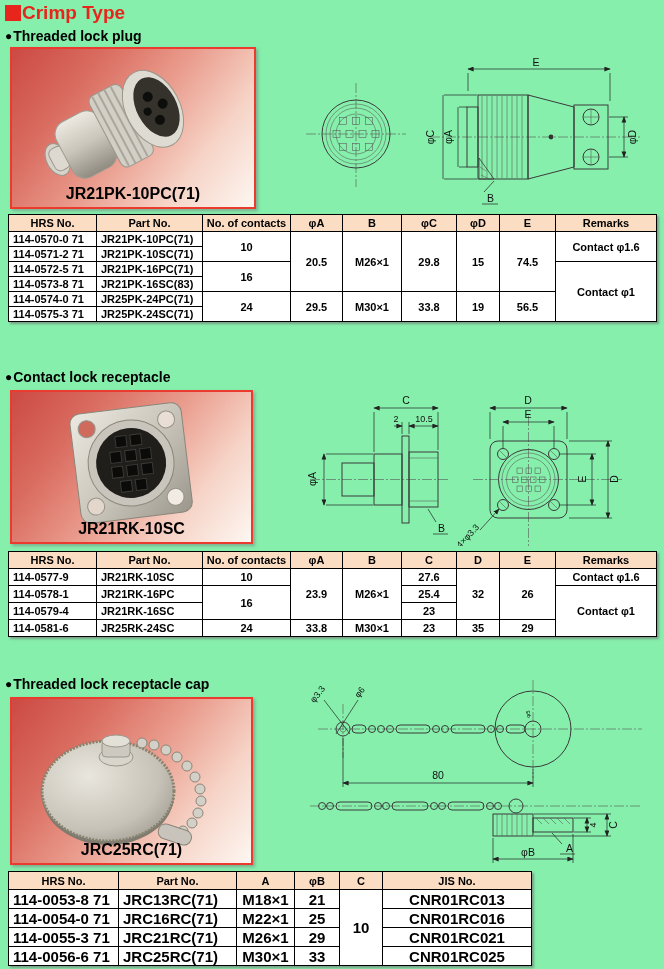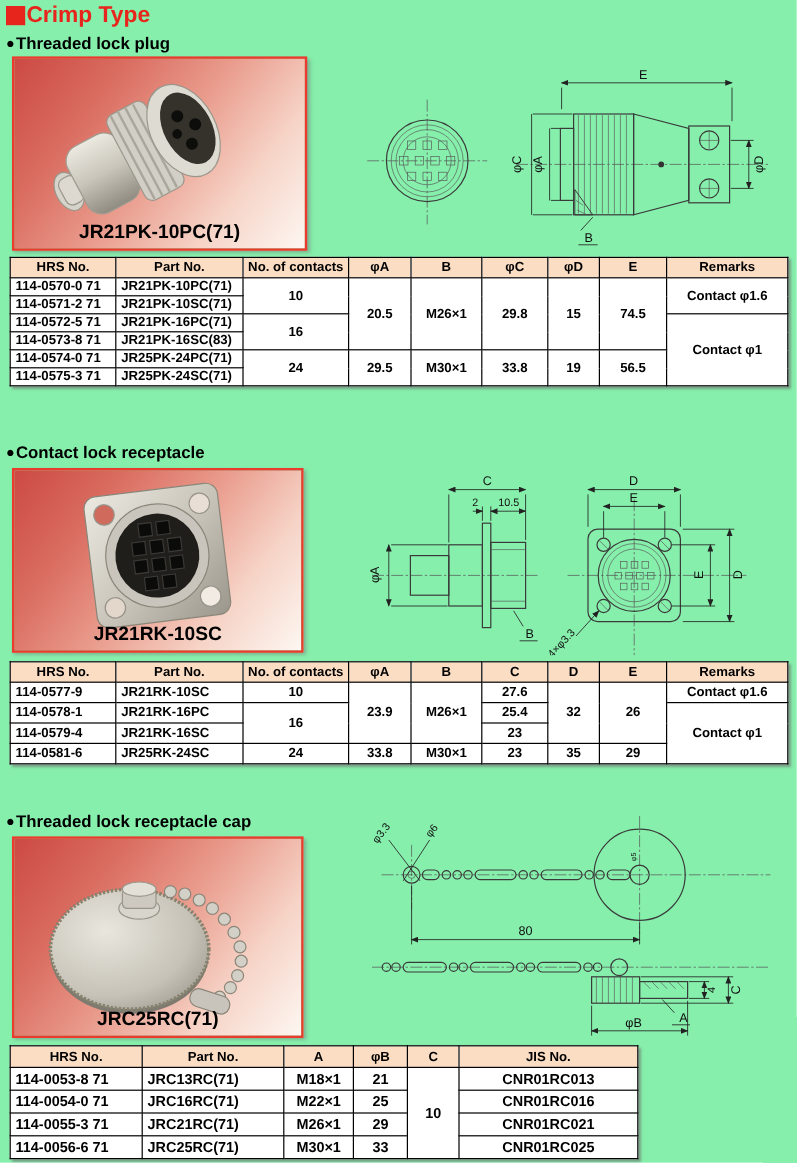--- a/index.html
+++ b/index.html
@@ -25,21 +25,21 @@
   .sm{font-size:9px;fill:#111;}
   .xs{font-size:6px;fill:#111;}
   text{font-family:"Liberation Sans",sans-serif;}
   
   table{position:absolute;border-collapse:collapse;table-layout:fixed;box-shadow:2px 2px 2px rgba(110,110,110,.6);background:#fff;}
   th,td{border:1px solid #000;font-weight:bold;color:#000;text-align:center;padding:0 2px;overflow:hidden;white-space:nowrap;}
   th{background:#fbddc3;}
   td.L{text-align:left;padding-left:4px;}
   .t1 th{height:16px;font-size:11px;} .t1 td{height:14px;font-size:11px;}
   .t2 th{height:16px;font-size:11px;} .t2 td{height:16px;font-size:11px;}
-  .t3 th{height:17px;font-size:11px;} .t3 td{height:18px;font-size:12px;}
+  .t3 th{height:17px;font-size:11px;} .t3 td{height:18px;font-size:15px;}
 </style>
 </head>
 <body>
 
 <div class="page">
 
   <div class="title">
     <span class="sq"></span>
     <span>Crimp Type</span>
   </div>

